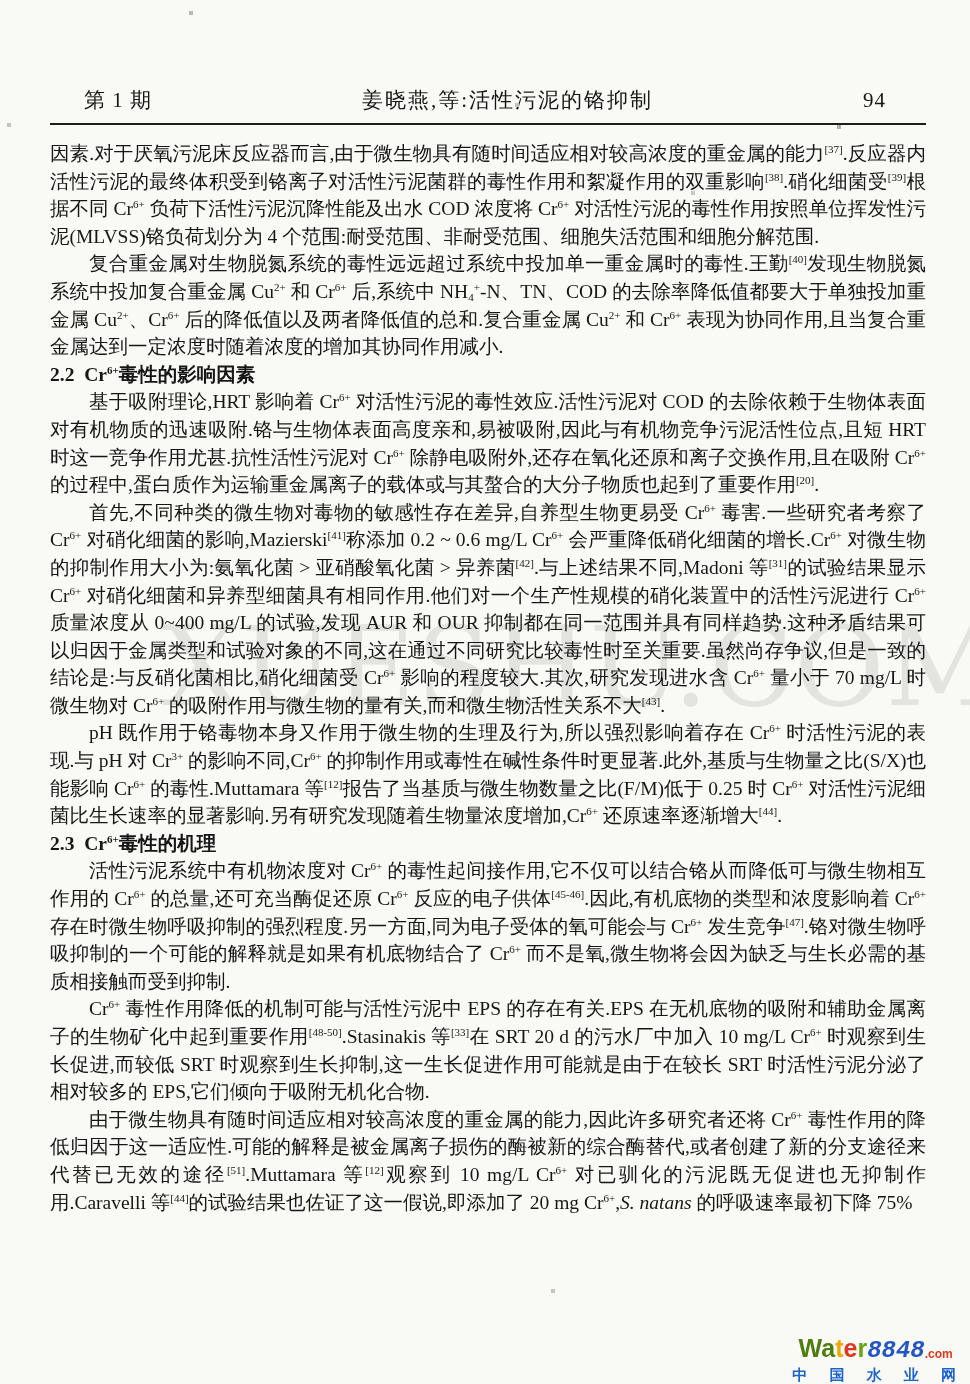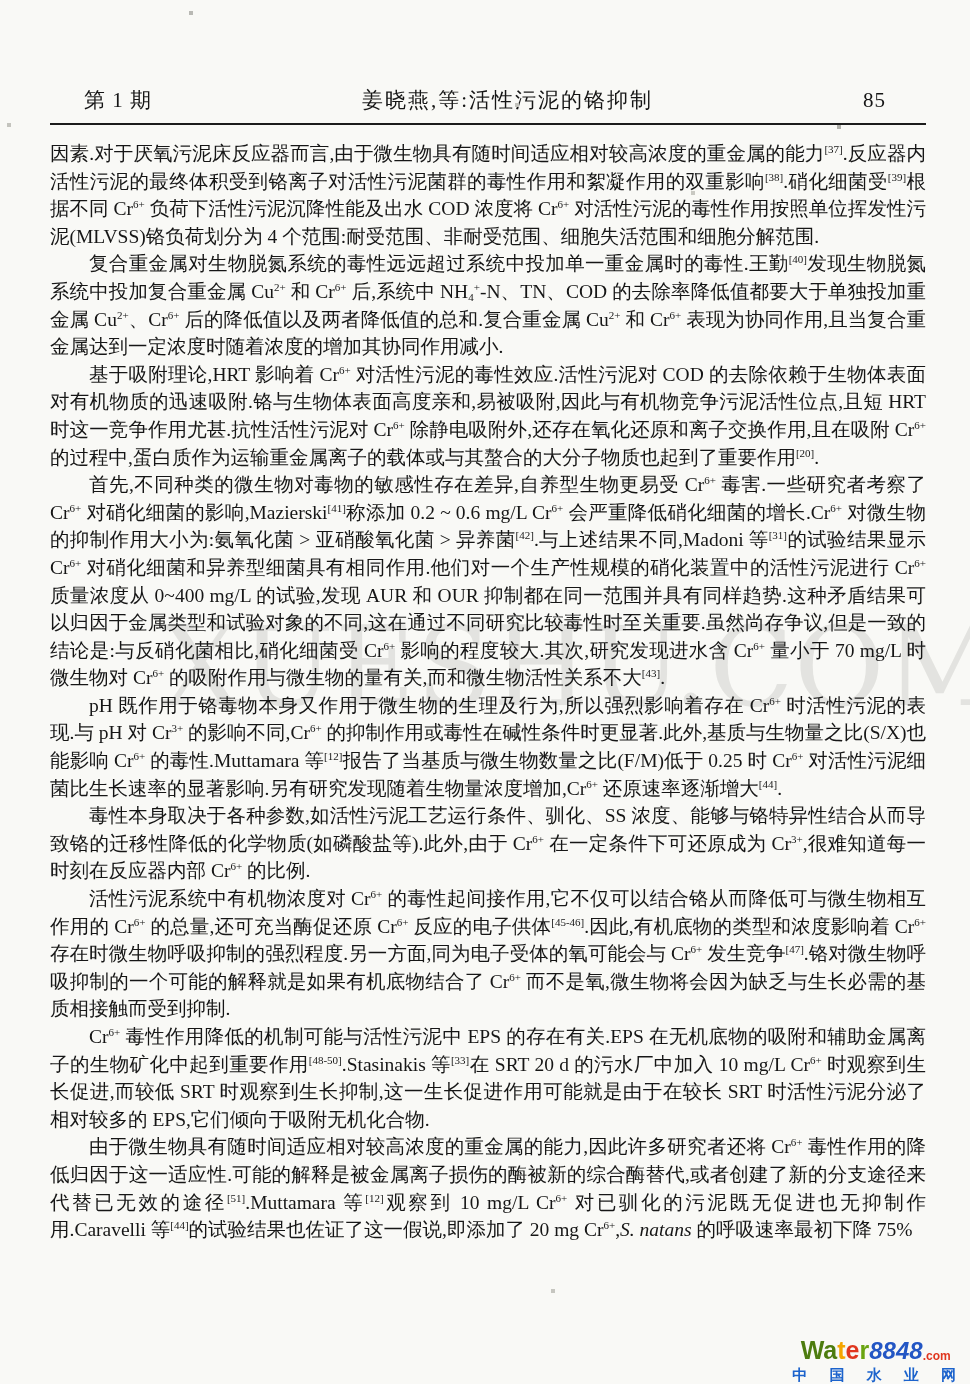--- a/index.html
+++ b/index.html
@@ -47,50 +47,51 @@
                272px 182px 0 1px #cfcfc9, 692px 192px 0 1px #c8c8c2, 8px 124px 0 1px #c4c4be,
                552px 1290px 0 1px #c6c6c0;}
   .logo{
     position:absolute;z-index:3;
     right:5px;bottom:2px;
     text-align:center;
     font-family:"Liberation Sans","DejaVu Sans",sans-serif;
     line-height:1;
   }
   .logo-word{font-size:25px;font-weight:bold;white-space:nowrap;}
-  .logo-word .logo-num{font-family:Liberation Sans, sans-serif;font-style:italic;font-size:24px;}
+  .logo-word .logo-num{font-family:Liberation Mono, monospace;font-style:italic;font-size:24px;}
   .logo-word .logo-com{font-size:12px;vertical-align:-1px;}
   .logo-sub{
     margin-top:4px;
     font-size:15px;font-weight:bold;
     letter-spacing:9px;padding-left:6px;
     white-space:nowrap;
   }
 </style>
 </head>
 <body>
 
 <div class="page">
   <div class="specks"></div>
   <div class="watermark">XUESHU.COM</div>
 
   <header class="hdr">
     <span class="issue">第 1 期</span>
     <span class="rtitle">姜晓燕,等:活性污泥的铬抑制</span>
-    <span class="pno">85</span>
+    <span class="pno">94</span>
   </header>
   <div class="hrule"></div>
 
   <main>
       <p class="paragraph"><span>因素.对于厌氧污泥床反应器而言,由于微生物具有随时间适应相对较高浓度的重金属的能力</span><sup>[37]</sup><span>.反应器内活性污泥的最终体积受到铬离子对活性污泥菌群的毒性作用和絮凝作用的双重影响</span><sup>[38]</sup><span>.硝化细菌受</span><sup>[39]</sup><span>根据不同 Cr</span><sup>6+</sup><span> 负荷下活性污泥沉降性能及出水 COD 浓度将 Cr</span><sup>6+</sup><span> 对活性污泥的毒性作用按照单位挥发性污泥(MLVSS)铬负荷划分为 4 个范围:耐受范围、非耐受范围、细胞失活范围和细胞分解范围.</span></p>
       <p class="paragraph indent"><span>复合重金属对生物脱氮系统的毒性远远超过系统中投加单一重金属时的毒性.王勤</span><sup>[40]</sup><span>发现生物脱氮系统中投加复合重金属 Cu</span><sup>2+</sup><span> 和 Cr</span><sup>6+</sup><span> 后,系统中 NH</span><sub>4</sub><sup>+</sup><span>-N、TN、COD 的去除率降低值都要大于单独投加重金属 Cu</span><sup>2+</sup><span>、Cr</span><sup>6+</sup><span> 后的降低值以及两者降低值的总和.复合重金属 Cu</span><sup>2+</sup><span> 和 Cr</span><sup>6+</sup><span> 表现为协同作用,且当复合重金属达到一定浓度时随着浓度的增加其协同作用减小.</span></p>
+      <p class="heading"><span>2.2 Cr</span><sup>6+</sup><span>毒性的影响因素</span></p>
       <p class="paragraph indent"><span>基于吸附理论,HRT 影响着 Cr</span><sup>6+</sup><span> 对活性污泥的毒性效应.活性污泥对 COD 的去除依赖于生物体表面对有机物质的迅速吸附.铬与生物体表面高度亲和,易被吸附,因此与有机物竞争污泥活性位点,且短 HRT 时这一竞争作用尤甚.抗性活性污泥对 Cr</span><sup>6+</sup><span> 除静电吸附外,还存在氧化还原和离子交换作用,且在吸附 Cr</span><sup>6+</sup><span> 的过程中,蛋白质作为运输重金属离子的载体或与其螯合的大分子物质也起到了重要作用</span><sup>[20]</sup><span>.</span></p>
       <p class="paragraph indent"><span>首先,不同种类的微生物对毒物的敏感性存在差异,自养型生物更易受 Cr</span><sup>6+</sup><span> 毒害.一些研究者考察了 Cr</span><sup>6+</sup><span> 对硝化细菌的影响,Mazierski</span><sup>[41]</sup><span>称添加 0.2 ~ 0.6 mg/L Cr</span><sup>6+</sup><span> 会严重降低硝化细菌的增长.Cr</span><sup>6+</sup><span> 对微生物的抑制作用大小为:氨氧化菌 &gt; 亚硝酸氧化菌 &gt; 异养菌</span><sup>[42]</sup><span>.与上述结果不同,Madoni 等</span><sup>[31]</sup><span>的试验结果显示 Cr</span><sup>6+</sup><span> 对硝化细菌和异养型细菌具有相同作用.他们对一个生产性规模的硝化装置中的活性污泥进行 Cr</span><sup>6+</sup><span> 质量浓度从 0~400 mg/L 的试验,发现 AUR 和 OUR 抑制都在同一范围并具有同样趋势.这种矛盾结果可以归因于金属类型和试验对象的不同,这在通过不同研究比较毒性时至关重要.虽然尚存争议,但是一致的结论是:与反硝化菌相比,硝化细菌受 Cr</span><sup>6+</sup><span> 影响的程度较大.其次,研究发现进水含 Cr</span><sup>6+</sup><span> 量小于 70 mg/L 时微生物对 Cr</span><sup>6+</sup><span> 的吸附作用与微生物的量有关,而和微生物活性关系不大</span><sup>[43]</sup><span>.</span></p>
       <p class="paragraph indent"><span>pH 既作用于铬毒物本身又作用于微生物的生理及行为,所以强烈影响着存在 Cr</span><sup>6+</sup><span> 时活性污泥的表现.与 pH 对 Cr</span><sup>3+</sup><span> 的影响不同,Cr</span><sup>6+</sup><span> 的抑制作用或毒性在碱性条件时更显著.此外,基质与生物量之比(S/X)也能影响 Cr</span><sup>6+</sup><span> 的毒性.Muttamara 等</span><sup>[12]</sup><span>报告了当基质与微生物数量之比(F/M)低于 0.25 时 Cr</span><sup>6+</sup><span> 对活性污泥细菌比生长速率的显著影响.另有研究发现随着生物量浓度增加,Cr</span><sup>6+</sup><span> 还原速率逐渐增大</span><sup>[44]</sup><span>.</span></p>
-      <p class="paragraph indent"><span>毒性本身取决于各种参数,如活性污泥工艺运行条件、驯化、SS 浓度、能够与铬特异性结合从而导致铬的迁移性降低的化学物质(如磷酸盐等).此外,由于 Cr</span><sup>6+</sup><span> 在一定条件下可还原成为 Cr</span><sup>3+</sup><span>,很难知道每一时刻在反应器内部 Cr</span><sup>6+</sup><span> 的比例.</span></p>
+      <p class="heading"><span>2.3 Cr</span><sup>6+</sup><span>毒性的机理</span></p>
       <p class="paragraph indent"><span>活性污泥系统中有机物浓度对 Cr</span><sup>6+</sup><span> 的毒性起间接作用,它不仅可以结合铬从而降低可与微生物相互作用的 Cr</span><sup>6+</sup><span> 的总量,还可充当酶促还原 Cr</span><sup>6+</sup><span> 反应的电子供体</span><sup>[45-46]</sup><span>.因此,有机底物的类型和浓度影响着 Cr</span><sup>6+</sup><span> 存在时微生物呼吸抑制的强烈程度.另一方面,同为电子受体的氧可能会与 Cr</span><sup>6+</sup><span> 发生竞争</span><sup>[47]</sup><span>.铬对微生物呼吸抑制的一个可能的解释就是如果有机底物结合了 Cr</span><sup>6+</sup><span> 而不是氧,微生物将会因为缺乏与生长必需的基质相接触而受到抑制.</span></p>
       <p class="paragraph indent"><span>Cr</span><sup>6+</sup><span> 毒性作用降低的机制可能与活性污泥中 EPS 的存在有关.EPS 在无机底物的吸附和辅助金属离子的生物矿化中起到重要作用</span><sup>[48-50]</sup><span>.Stasinakis 等</span><sup>[33]</sup><span>在 SRT 20 d 的污水厂中加入 10 mg/L Cr</span><sup>6+</sup><span> 时观察到生长促进,而较低 SRT 时观察到生长抑制,这一生长促进作用可能就是由于在较长 SRT 时活性污泥分泌了相对较多的 EPS,它们倾向于吸附无机化合物.</span></p>
       <p class="paragraph indent"><span>由于微生物具有随时间适应相对较高浓度的重金属的能力,因此许多研究者还将 Cr</span><sup>6+</sup><span> 毒性作用的降低归因于这一适应性.可能的解释是被金属离子损伤的酶被新的综合酶替代,或者创建了新的分支途径来代替已无效的途径</span><sup>[51]</sup><span>.Muttamara 等</span><sup>[12]</sup><span>观察到 10 mg/L Cr</span><sup>6+</sup><span> 对已驯化的污泥既无促进也无抑制作用.Caravelli 等</span><sup>[44]</sup><span>的试验结果也佐证了这一假说,即添加了 20 mg Cr</span><sup>6+</sup><span>,</span><span class="it">S. natans</span><span> 的呼吸速率最初下降 75%</span></p>
     </main>
 
   <div class="logo">
     <div class="logo-word"><span style="color: #4d7c0f;">Wa</span><span style="color: rgb(245, 165, 0);">t</span><span style="color: rgb(224, 54, 30);">e</span><span style="color: rgb(105, 164, 17);">r</span><span class="logo-num" style="color: rgb(35, 86, 196);">8848</span><span class="logo-com" style="color: rgb(224, 54, 30);">.com</span></div>
     <div class="logo-sub" style="color: rgb(28, 99, 204);">中 国 水 业 网</div>
   </div>
 </div>

